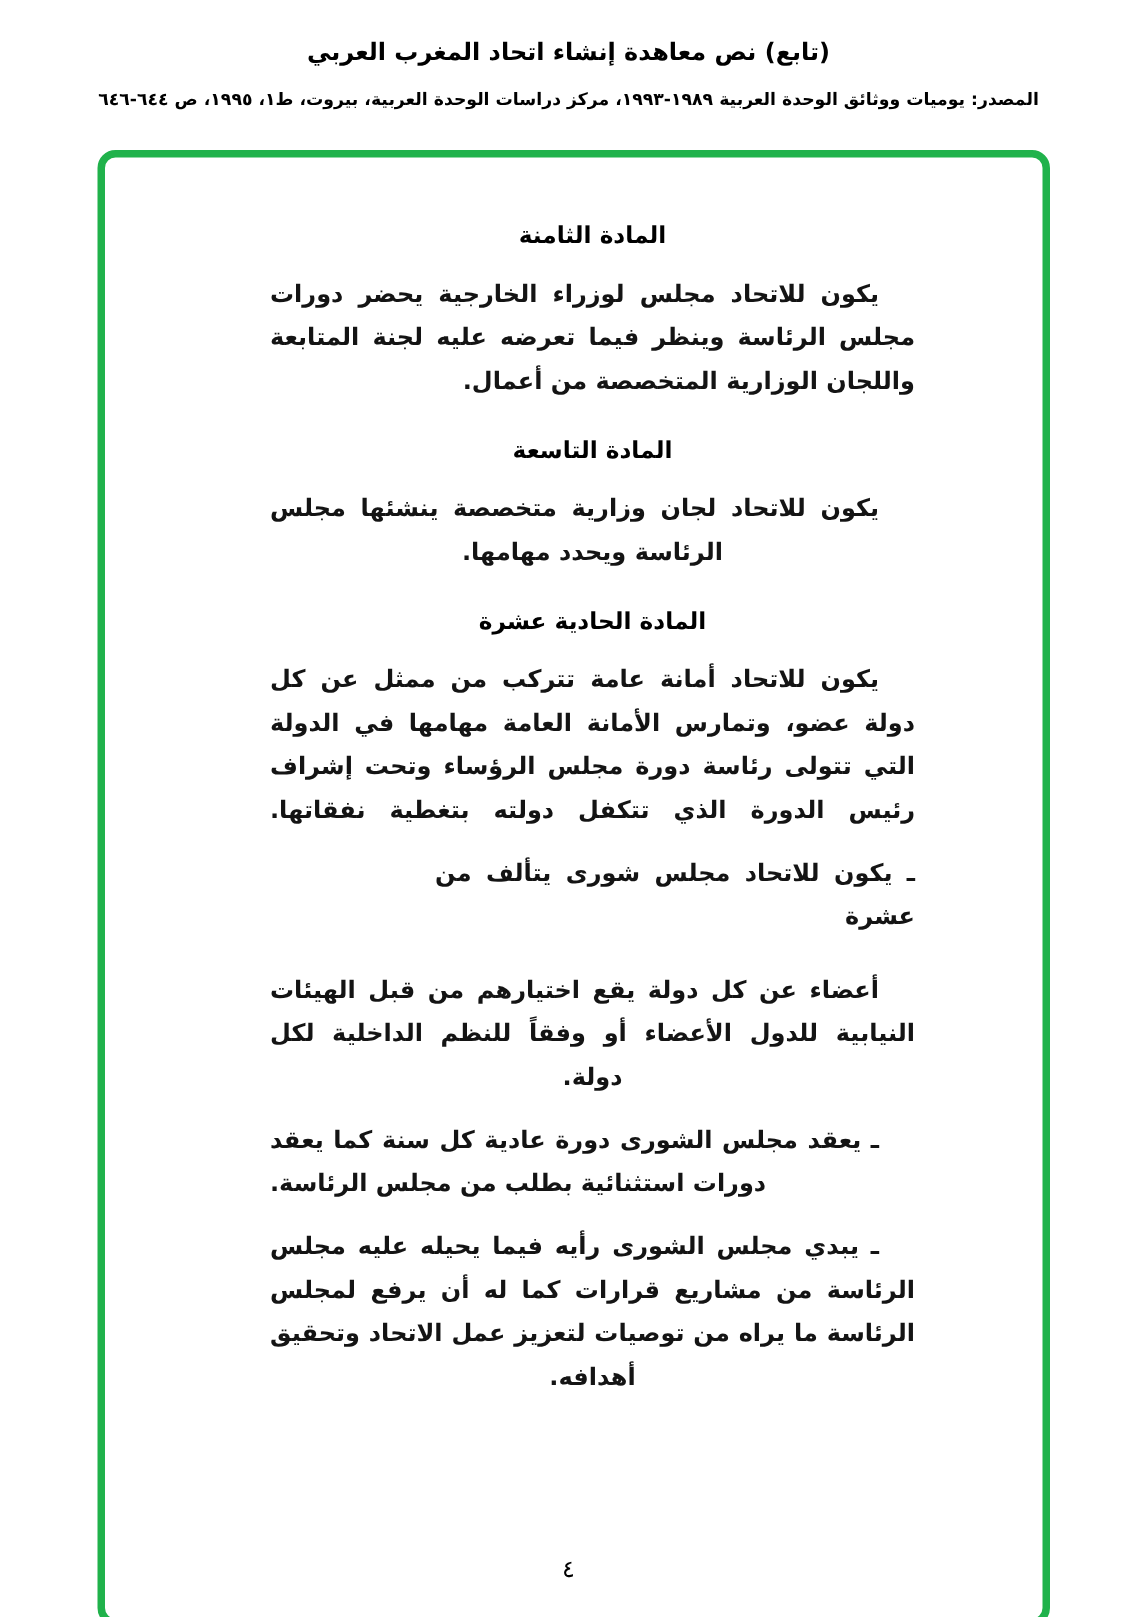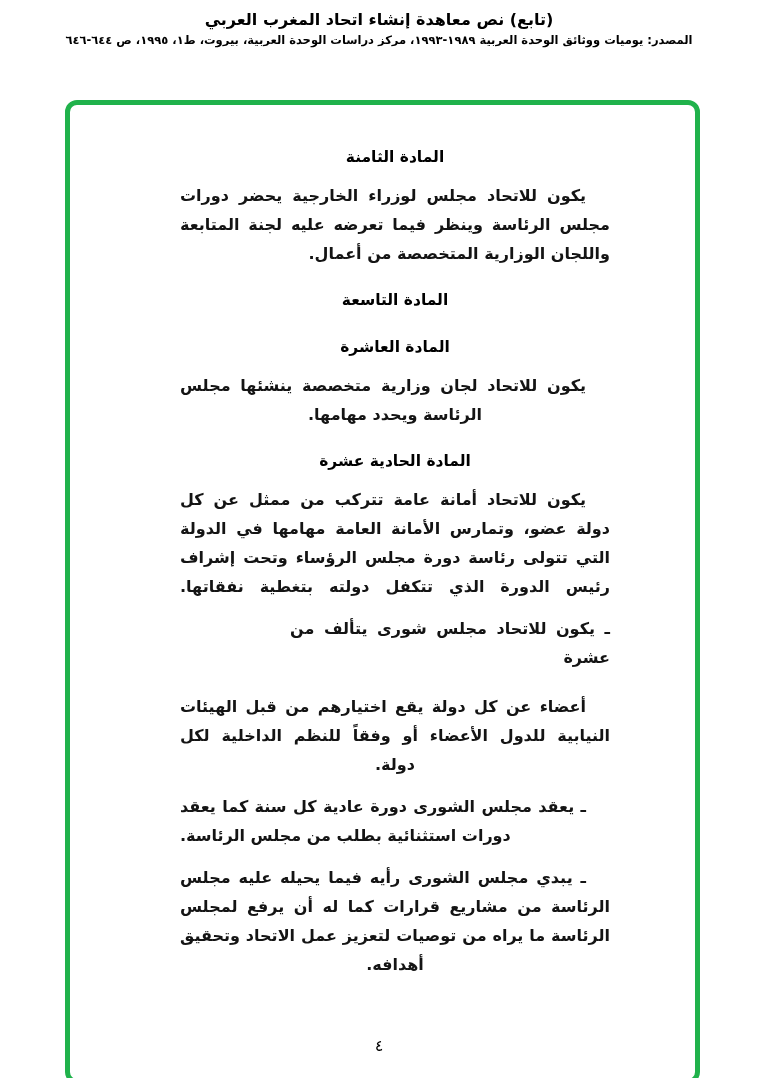--- a/index.html
+++ b/index.html
@@ -10,37 +10,37 @@
   }
   .page {
     position: relative;
     width: 758px;
     height: 1078px;
     background: #ffffff;
     overflow: hidden;
     color: #000000;
   }
   .doc-header {
-    padding-top: 9px;
+    padding-top: 24px;
   }
   .doc-title {
     direction: rtl;
     text-align: center;
     font-weight: bold;
     font-size: 16px;
     line-height: 22px;
     color: #000000;
   }
   .doc-source {
     direction: rtl;
     text-align: center;
     font-weight: bold;
     font-size: 11.5px;
     line-height: 16px;
-    margin-top: 1px;
+    margin-top: 12px;
     color: #000000;
     white-space: nowrap;
   }
   .frame {
     position: absolute;
     left: 65px;
     top: 100px;
     width: 635px;
     height: 984px;
     border: 5px solid #20b24b;
@@ -112,21 +112,20 @@
       <section class="doc-section">
         <h2 class="article-heading">المادة الثامنة</h2>
         <p class="body-par">يكون للاتحاد مجلس لوزراء الخارجية يحضر دورات مجلس الرئاسة وينظر فيما تعرضه عليه لجنة المتابعة واللجان الوزارية المتخصصة من أعمال.</p>
       </section>
 
       <section class="doc-section">
         <h2 class="article-heading">المادة التاسعة</h2>
       </section>
 
       <section class="doc-section">
-        <h2 class="article-heading">المادة العاشرة</h2>
         <p class="body-par last-center">يكون للاتحاد لجان وزارية متخصصة ينشئها مجلس الرئاسة ويحدد مهامها.</p>
       </section>
 
       <section class="doc-section">
         <h2 class="article-heading">المادة الحادية عشرة</h2>
         <p class="body-par last-justify">يكون للاتحاد أمانة عامة تتركب من ممثل عن كل دولة عضو، وتمارس الأمانة العامة مهامها في الدولة التي تتولى رئاسة دورة مجلس الرؤساء وتحت إشراف رئيس الدورة الذي تتكفل دولته بتغطية نفقاتها.</p>
       </section>
 
       <section class="doc-section">
         <p class="body-par dash-line">ـ يكون للاتحاد مجلس شورى يتألف من عشرة</p>

